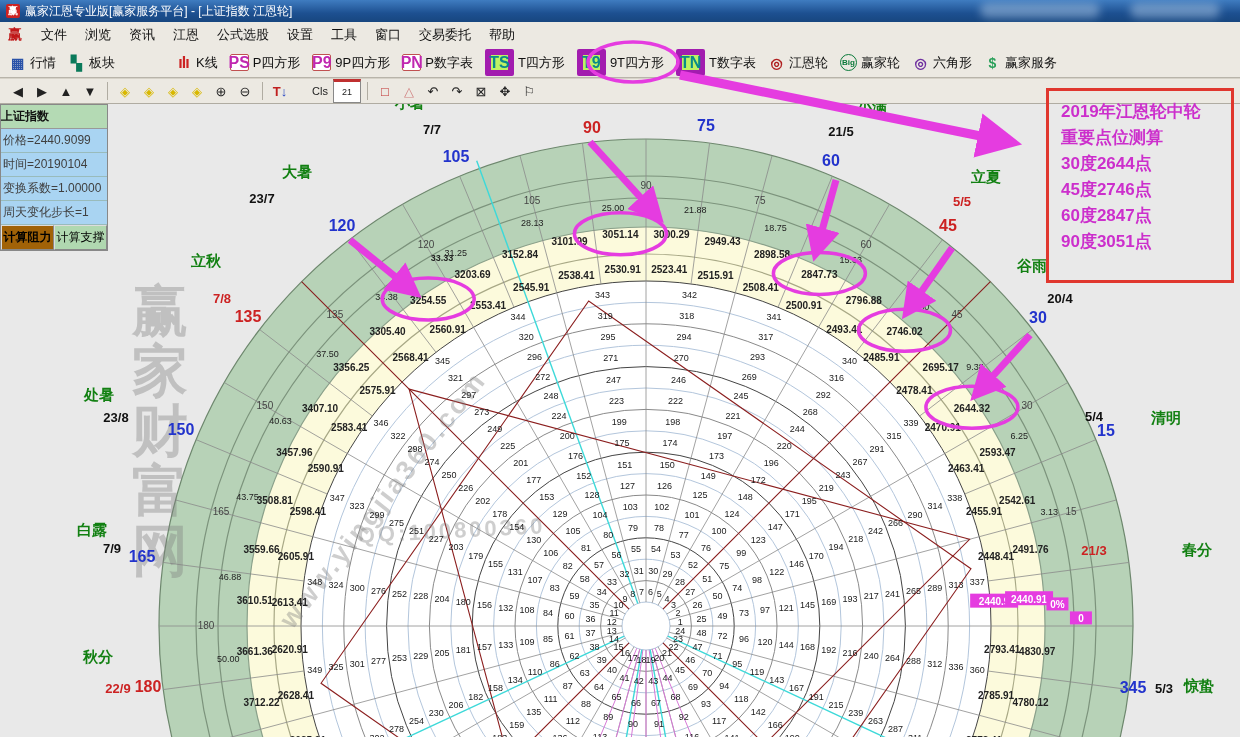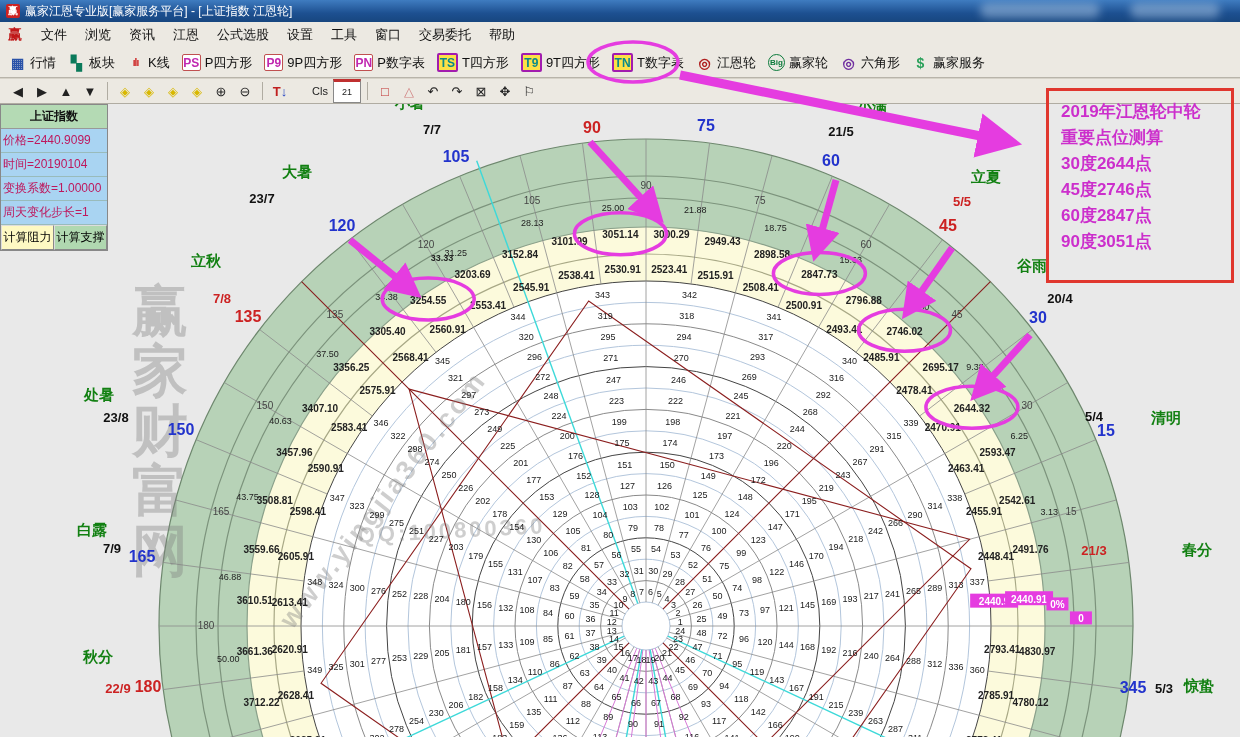--- a/index.html
+++ b/index.html
@@ -6,26 +6,26 @@
   body{width:1240px;height:737px;overflow:hidden;font-family:"Liberation Sans",sans-serif;background:#d6d2c8;position:relative;}
   
   #titlebar{position:absolute;left:0;top:0;width:1240px;height:22px;background:linear-gradient(#3f7cc0,#1d5091 60%,#17467f);color:#fff;font-size:12px;display:flex;align-items:center;padding:0 6px;box-sizing:border-box;}
   #titlebar .app-icon{width:14px;height:14px;background:#c22;color:#fff;font-size:10px;line-height:14px;text-align:center;margin-right:5px;font-weight:bold;border-radius:2px;}
   .blur-blob{position:absolute;top:3px;height:15px;border-radius:8px;background:rgba(190,215,240,.45);filter:blur(4px);}
   #menubar{position:absolute;left:0;top:22px;width:1240px;height:26px;background:#ece9e2;border-bottom:1px solid #b8b4aa;display:flex;align-items:center;font-size:13px;color:#111;}
   #menubar .logo{color:#c01818;font-weight:bold;margin:0 10px 0 8px;font-size:14px;}
   .menu-item{padding:3px 9px;cursor:default;}
   #toolbar1{position:absolute;left:0;top:48px;width:1240px;height:30px;background:#ece9e2;border-bottom:1px solid #b8b4aa;display:flex;align-items:center;font-size:13px;color:#111;padding-left:4px;box-sizing:border-box;}
   .tb1-item{display:flex;align-items:center;gap:4px;padding:2px 7px 2px 5px;cursor:default;white-space:nowrap;}
-  .tb-ico{display:inline-flex;align-items:center;justify-content:center;width:17px;height:15px;font-size:12px;font-weight:bold;border-radius:2px;}
+  .tb-ico{display:inline-flex;align-items:center;justify-content:center;width:17px;height:15px;font-size:16px;font-weight:bold;border-radius:2px;}
   .ico-table{color:#2a52a8;font-size:14px;}
   .ico-blocks{color:#0a7a5a;font-size:14px;}
-  .ico-candles{color:#c22;font-size:10px;letter-spacing:-1px;}
+  .ico-candles{color:#c22;font-size:16px;letter-spacing:-1px;margin-left:48px;}
   .ico-P{border:1px solid #c05050;color:#c028b0;background:#fff;}
-  .ico-T{border:2px solid #a21caf;color:#0a8a8a;background:#fde047;}
+  .ico-T{border:6px solid #a21caf;color:#0a8a8a;background:#bef264;}
   .ico-target{color:#b02020;font-size:14px;}
   .ico-big{color:#0a7a3a;border:1px solid #0a7a3a;border-radius:50%;width:15px;height:15px;font-size:8px;}
   .ico-hex{color:#7030a0;font-size:14px;}
   .ico-dollar{color:#2aa05a;font-size:14px;}
   #toolbar2{position:absolute;left:0;top:79px;width:1240px;height:25px;background:#ece9e2;border-bottom:1px solid #b0aca2;display:flex;align-items:center;padding-left:6px;box-sizing:border-box;}
   .tb2-item{display:inline-flex;align-items:center;justify-content:center;min-width:22px;height:20px;margin:0 1px;font-size:13px;cursor:default;color:#222;}
   .tb2-sep{width:1px;height:18px;background:#b0aca2;margin:0 5px;}
   .g-black{color:#222;} .g-yellow{color:#d8b800;} .g-red{color:#c03030;} .g-pink{color:#d08080;}
   .g-cal{border:1px solid #888;background:#fff;font-size:9px;padding:0 2px;border-top:3px solid #c03030;line-height:11px;}
   .g-cls{font-size:11px;margin-left:17px;}
@@ -38,25 +38,25 @@
   .priceA{font-size:10px;font-weight:bold;fill:#222;}
   .priceB{font-size:10px;font-weight:bold;fill:#222;}
   .pct{font-size:9px;fill:#222;}
   .degl{font-size:10px;fill:#444;}
   .wm{fill:rgba(125,125,125,.38);}
   .outer-deg{font-size:16px;font-weight:bold;}
   .outer-date{font-size:13px;font-weight:bold;}
   .outer-term{font-size:15px;font-weight:bold;fill:#128012;}
   
   #info-panel{position:absolute;left:0;top:104px;width:106px;font-size:12px;border:1px solid #888;background:#d6d2c8;z-index:20;}
-  #info-panel .hd{background:#b4dab4;color:#111;text-align:center;padding:3px 0;border-bottom:1px solid #999;font-weight:bold;}
-  #info-panel .row{background:#a9d4f2;color:#be185d;padding:3px 2px;border-bottom:1px solid #9bb;white-space:nowrap;overflow:hidden;}
+  #info-panel .hd{background:#b4dab4;color:#111;padding:3px 0;border-bottom:1px solid #999;font-weight:bold;}
+  #info-panel .row{background:#a9d4f2;color:#404040;padding:3px 2px;border-bottom:1px solid #9bb;white-space:nowrap;overflow:hidden;}
   #info-panel .btns{display:flex;}
   #info-panel .btns div{flex:1;text-align:center;padding:3px 0;border:1px outset #ddd;cursor:default;}
-  #btn-resist{background:#fef9c3;} #btn-support{background:#b0d8b0;font-family:Liberation Serif, serif;}
+  #btn-resist{background:#a16207;font-weight:bold;} #btn-support{background:#b0d8b0;font-family:Liberation Serif, serif;}
   
   #anno-box{position:absolute;left:1046px;top:88px;width:188px;height:195px;border:3px solid #e0372e;color:#cc2fcc;font-size:17px;font-weight:bold;line-height:26px;padding:8px 4px 4px 12px;box-sizing:border-box;z-index:30;}
   
   #overlay-svg{position:absolute;left:0;top:0;z-index:40;pointer-events:none;}
 </style>
 </head>
 <body>
 
 <div id="titlebar">
   <span class="app-icon">赢</span>

